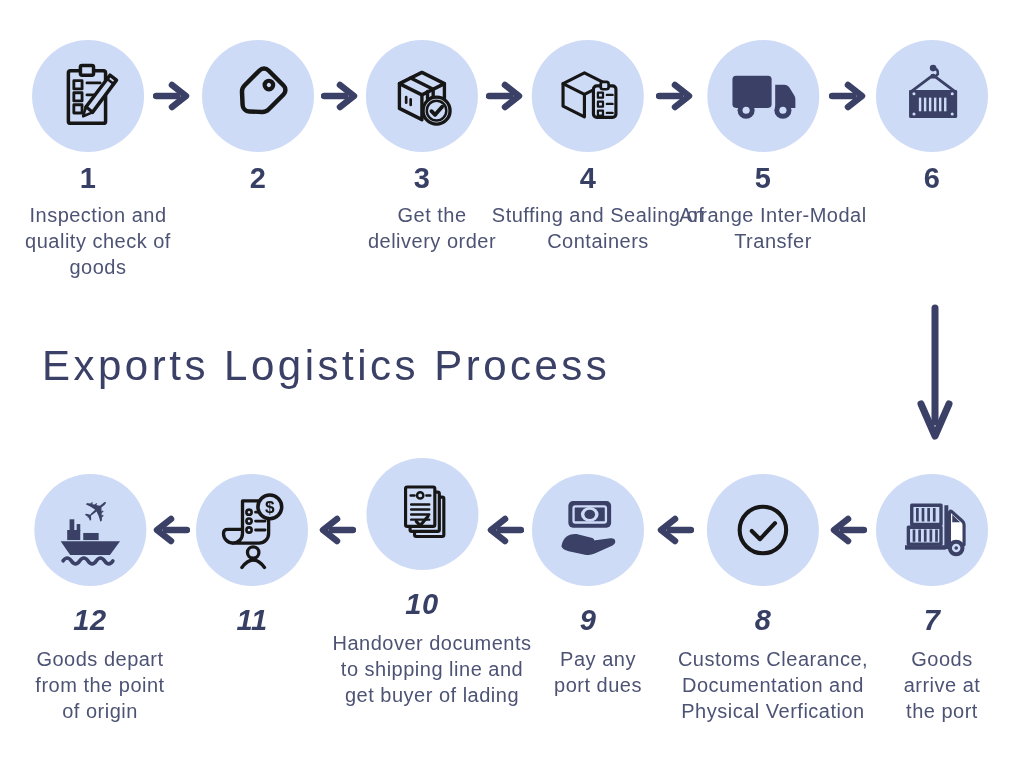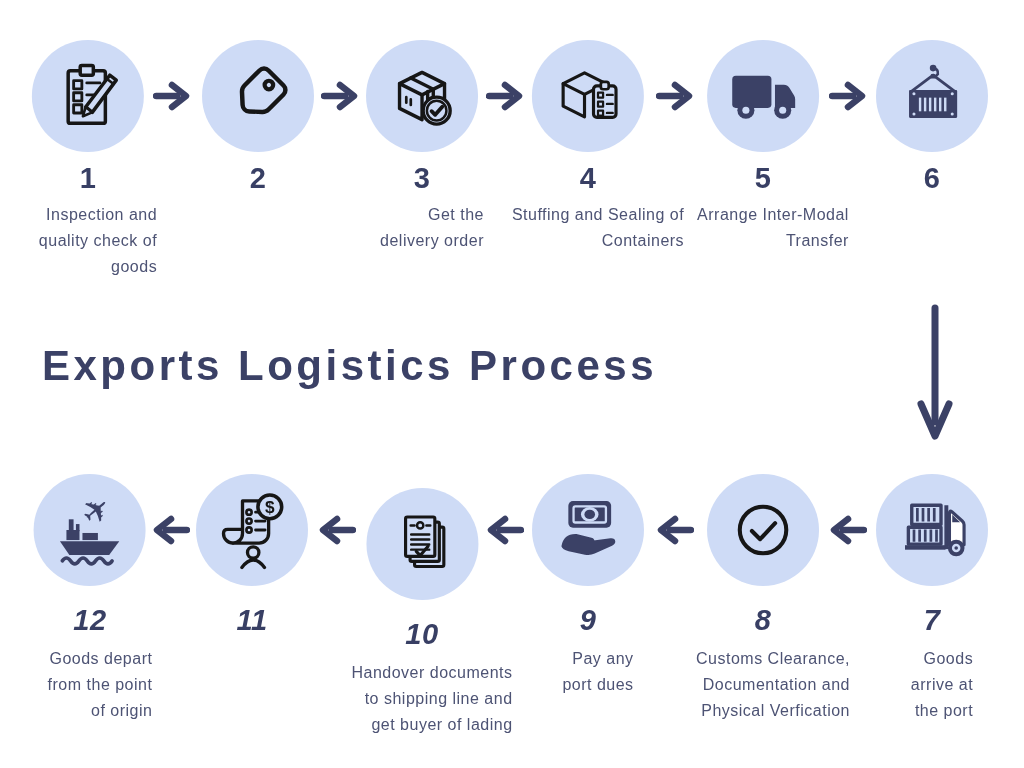--- a/index.html
+++ b/index.html
@@ -10,27 +10,27 @@
   .step{position:absolute;transform:translateX(-50%);display:flex;flex-direction:column;align-items:center;}
   .circle{
     width:112px;height:112px;border-radius:50%;background:#cedbf6;
     display:flex;align-items:center;justify-content:center;flex:0 0 auto;
   }
   .num{
     margin-top:8px;font-size:29px;font-weight:bold;color:#383f64;line-height:36px;letter-spacing:.5px;
   }
   .row-b .num{margin-top:16px;font-style:italic;}
   .lbl{
-    margin-top:6px;font-size:16px;line-height:26px;color:#4d5374;text-align:right;
+    margin-top:6px;font-size:20px;line-height:26px;color:#4d5374;text-align:center;
     white-space:pre-line;letter-spacing:.5px;margin-left:20px;
   }
   .row-b .lbl{margin-top:8px;}
   .arrow{position:absolute;transform:translate(-50%,-50%);line-height:0;}
   .title{
-    position:absolute;left:42px;top:342px;font-size:42px;font-weight:bold;color:#3b4166;
+    position:absolute;left:42px;top:342px;font-size:42px;font-weight:normal;color:#3b4166;
     letter-spacing:3.5px;white-space:nowrap;
   }
   svg{display:block;}
 </style>
 </head>
 <body>
 
 <div class="canvas">
 
   <div class="step row-t" style="left:88px;top:40px">
@@ -236,21 +236,21 @@
           <circle cx="47" cy="12.5" r="10" fill="#cedbf6" stroke-width="3"></circle>
           <circle cx="33" cy="51" r="4.8"></circle>
           <path d="M23.5 63.5 q9.5 -12.5 19 0"></path>
         </g>
         <text x="47" y="17.5" text-anchor="middle" font-family="'Liberation Sans', sans-serif" font-size="14.5" font-weight="bold" fill="#161616">$</text>
       </svg>
     </div>
     <div class="num">11</div>
   </div>
 
-  <div class="step row-b" style="left:422px;top:488px">
+  <div class="step row-b" style="left:422px;top:458px">
     <div class="circle">
       <svg width="72" height="72" viewBox="0 0 64 64">
         <g fill="none" stroke="#161616" stroke-width="2.8" stroke-linecap="round" stroke-linejoin="round">
           <rect x="25" y="17" width="26" height="35" rx="1.5" fill="#cedbf6"></rect>
           <rect x="21" y="12.5" width="26" height="35" rx="1.5" fill="#cedbf6"></rect>
           <rect x="17" y="8" width="26" height="35" rx="1.5" fill="#cedbf6"></rect>
           <circle cx="30" cy="15.5" r="2.8" stroke-width="2.2"></circle>
           <path d="M21.5 15.5 h3.5 M35.5 15.5 h3.5" stroke-width="2.2"></path>
           <path d="M22 23.5 h16 M22 28 h16 M22 32.5 h16 M22 37 h16" stroke-width="2.2"></path>
           <path d="M26.5 38.5 l3.5 3.8 7 -8.3" stroke-width="2.8"></path>

